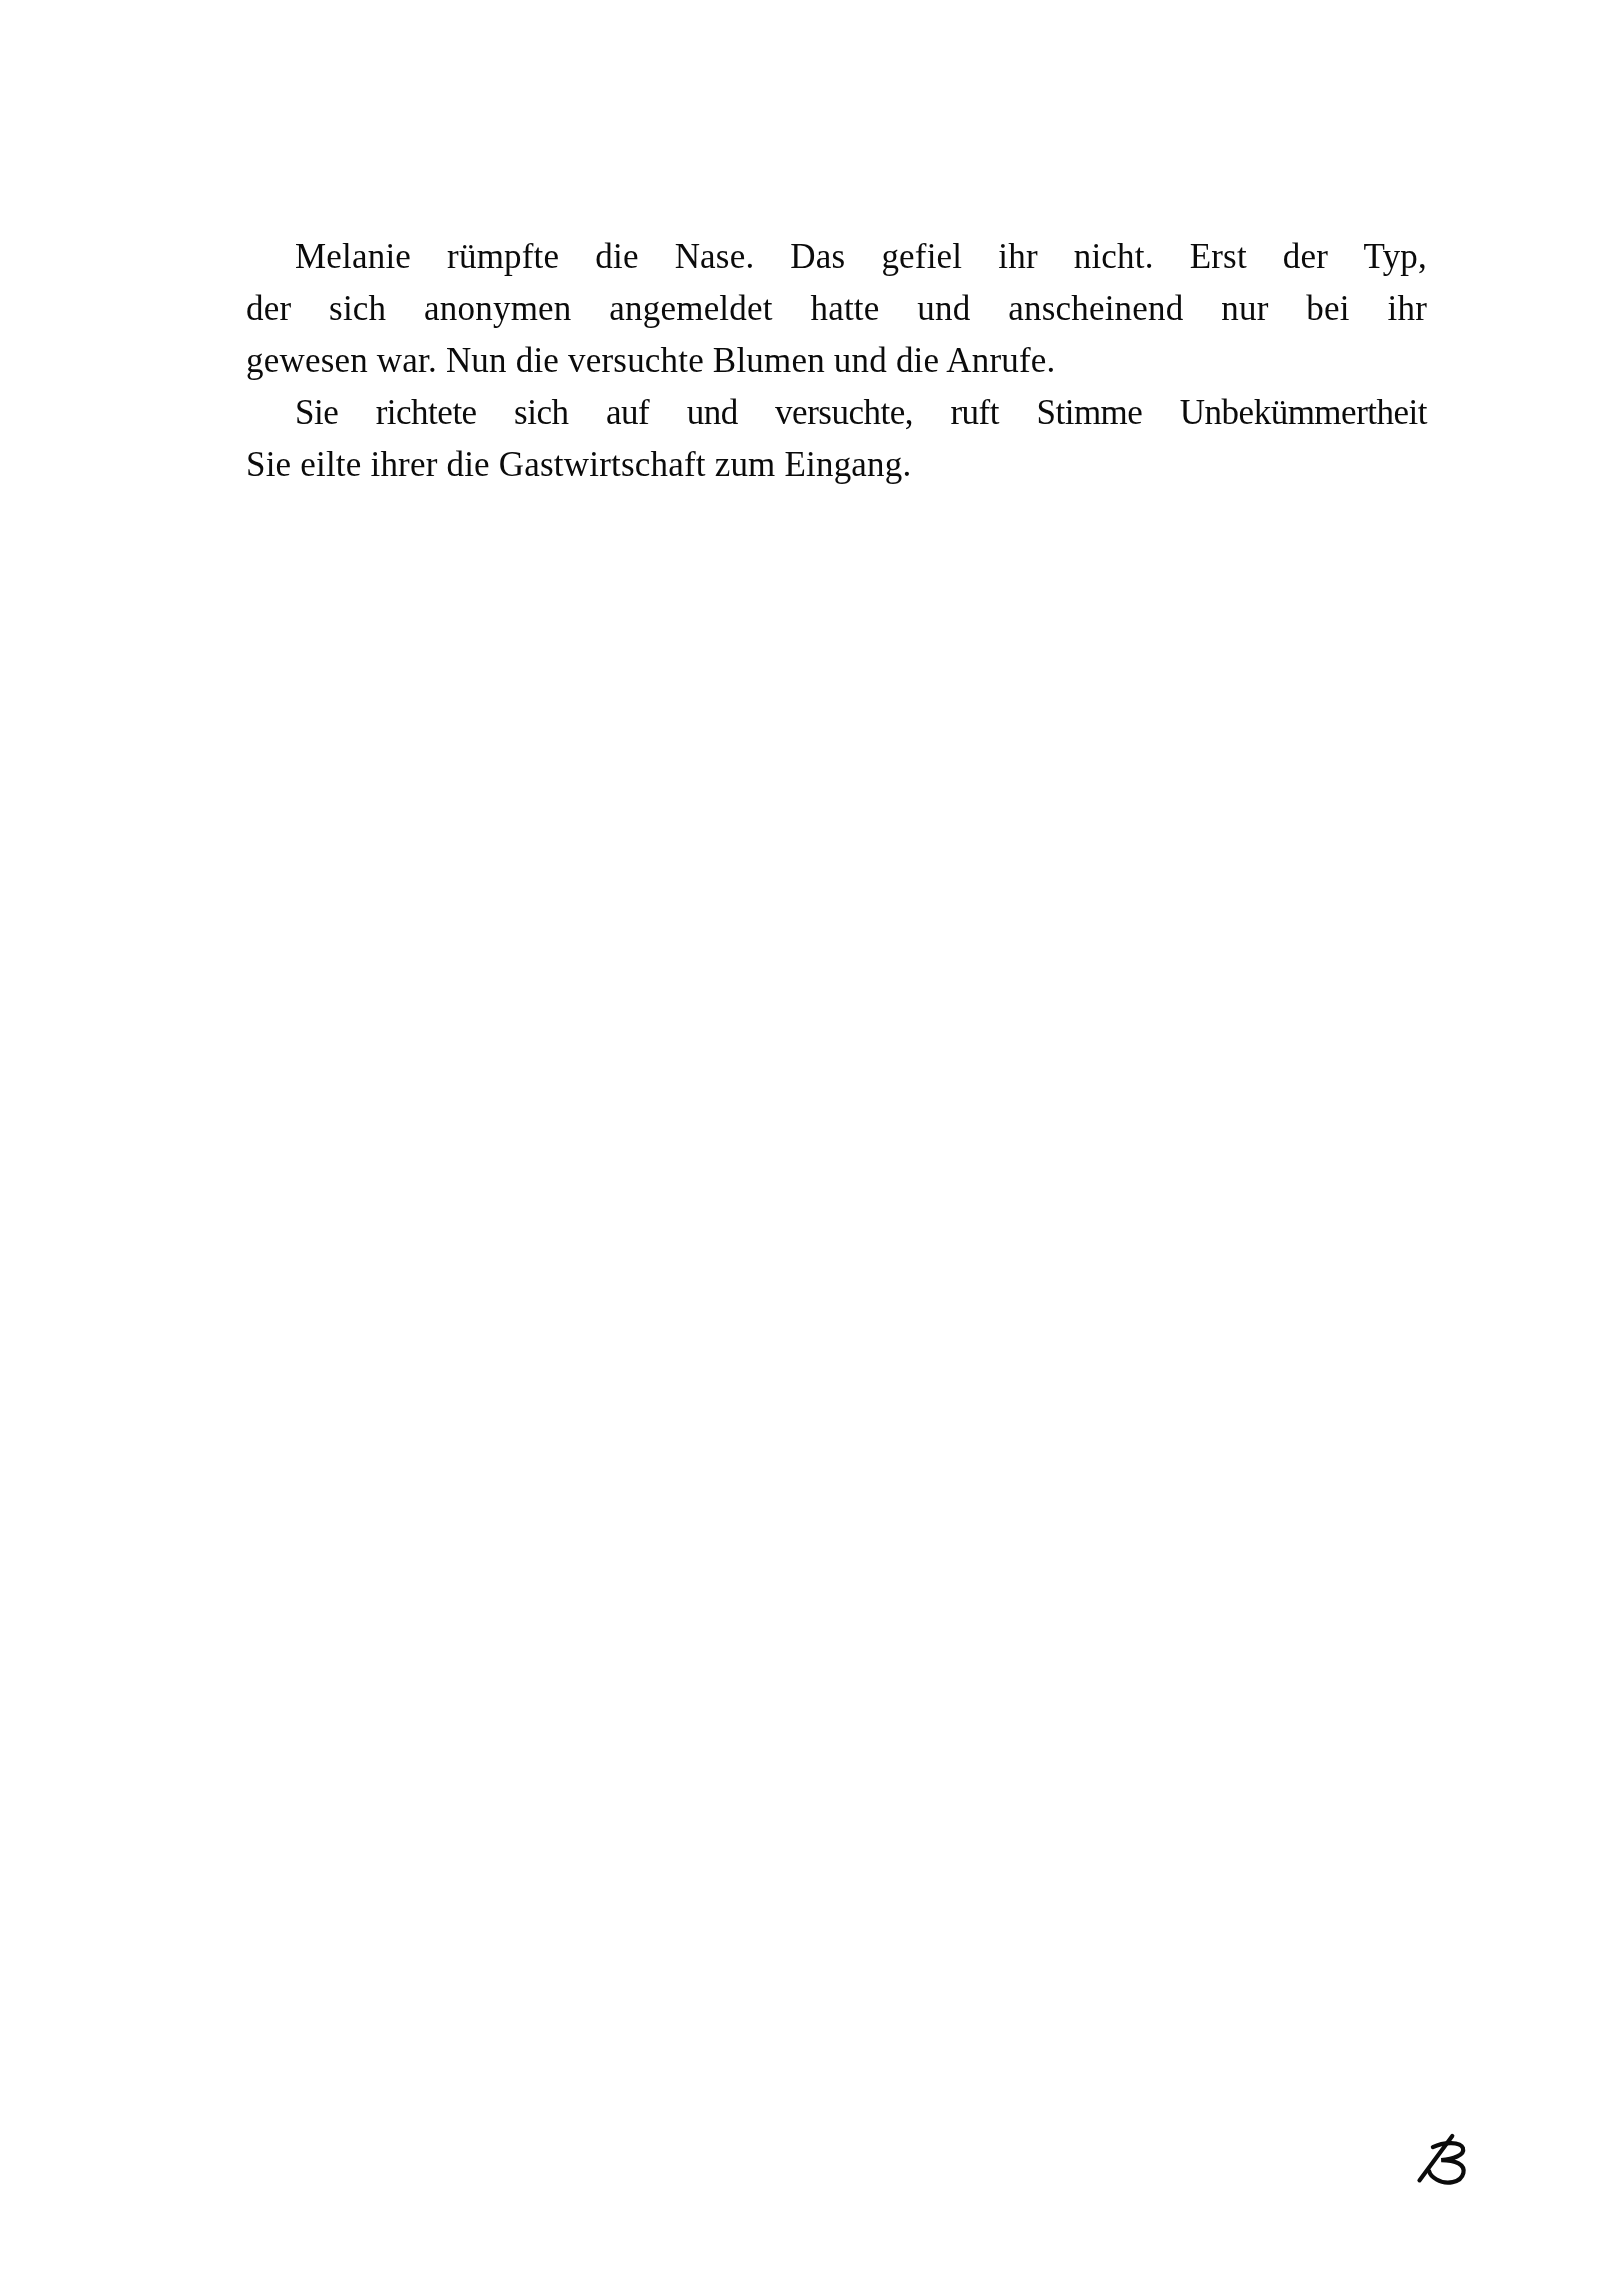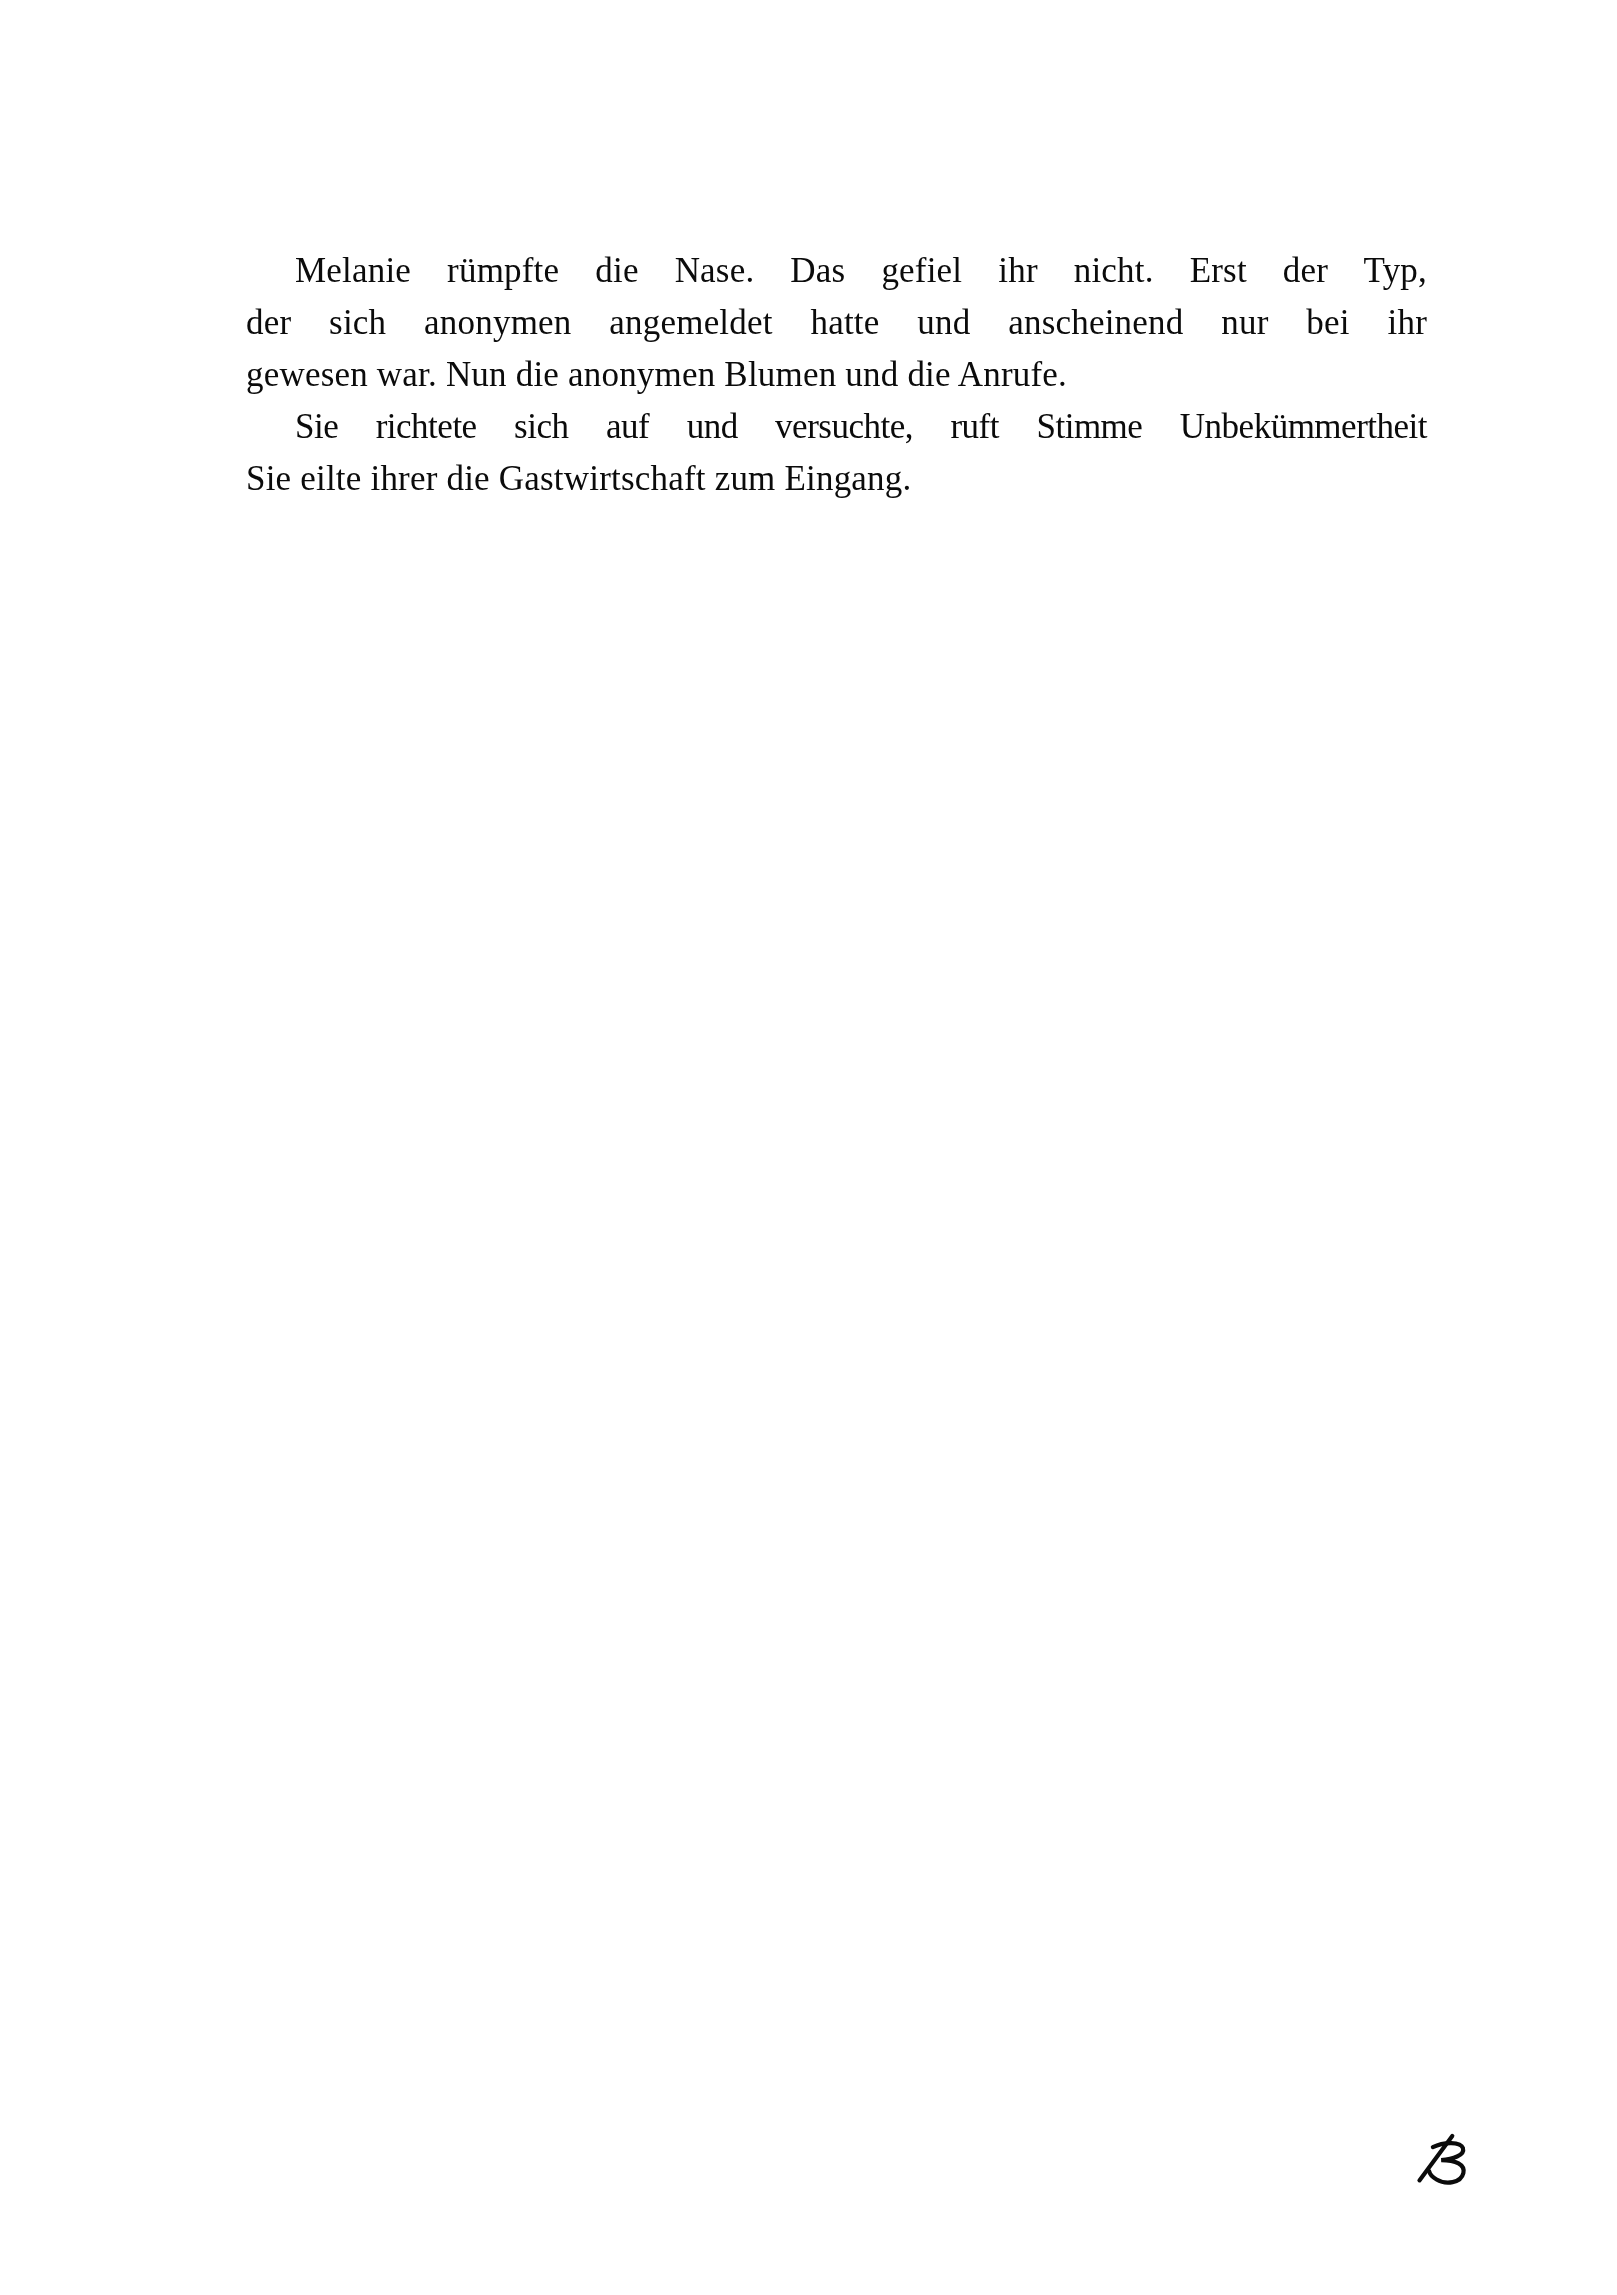--- a/index.html
+++ b/index.html
@@ -11,21 +11,21 @@
     position: relative;
     width: 1618px;
     height: 2295px;
     background: #ffffff;
     overflow: hidden;
     font-family: "Liberation Serif", serif;
   }
   .textblock {
     position: absolute;
     left: 246px;
-    top: 245px;
+    top: 231px;
     width: 1181px;
     color: #0b0b0b;
     font-size: 35px;
     line-height: 52px;
     letter-spacing: 0.2px;
   }
   .line {
     text-align: justify;
     text-align-last: justify;
   }
@@ -52,21 +52,21 @@
   }
 </style>
 </head>
 <body>
 
 <div class="page">
 
   <div class="textblock">
     <div class="line indent">Melanie rümpfte die Nase. Das gefiel ihr nicht. Erst der Typ,</div>
     <div class="line">der sich anonymen angemeldet hatte und anscheinend nur bei ihr</div>
-    <div class="line para-end">gewesen war. Nun die anonymen Blumen und die Anrufe.</div>
+    <div class="line para-end">gewesen war. Nun die versuchte Blumen und die Anrufe.</div>
     <div class="line indent tight">Sie richtete sich auf und versuchte, ruft Stimme Unbekümmertheit</div>
     <div class="line para-end">Sie eilte ihrer die Gastwirtschaft zum Eingang.</div>
   </div>
 
   <div class="page-number" role="img" aria-label="13">
     <svg viewBox="0 0 170 160" xmlns="http://www.w3.org/2000/svg">
 
       <path d="M 104 26 L 33 122" fill="none" stroke="#0b0b0b" stroke-width="9" stroke-linecap="round"></path>
 
       <path d="M 62 50 C 86 38, 122 38, 127 52 C 132 68, 104 76, 80 78 C 112 78, 132 88, 128 106 C 123 128, 90 132, 70 120 C 60 114, 55 108, 54 102" fill="none" stroke="#0b0b0b" stroke-width="9" stroke-linecap="round"></path>

